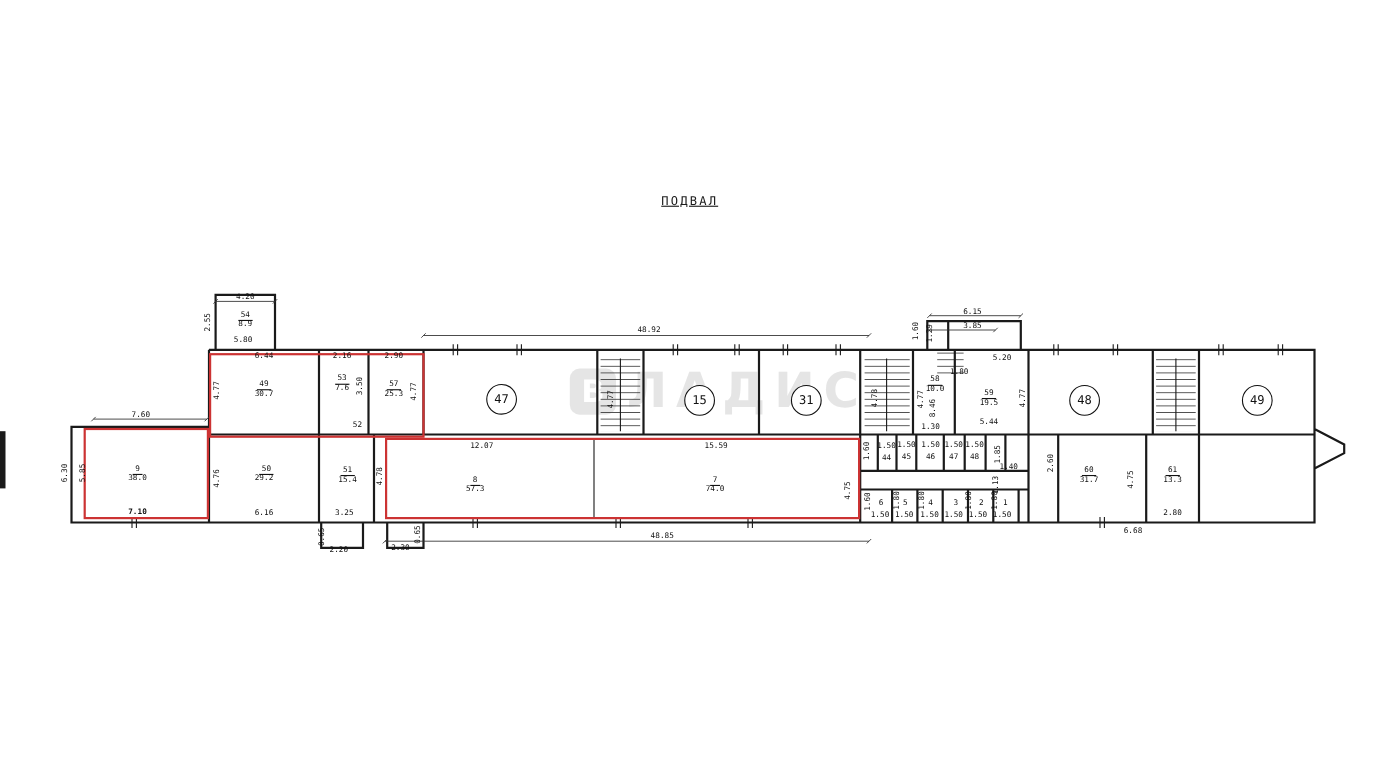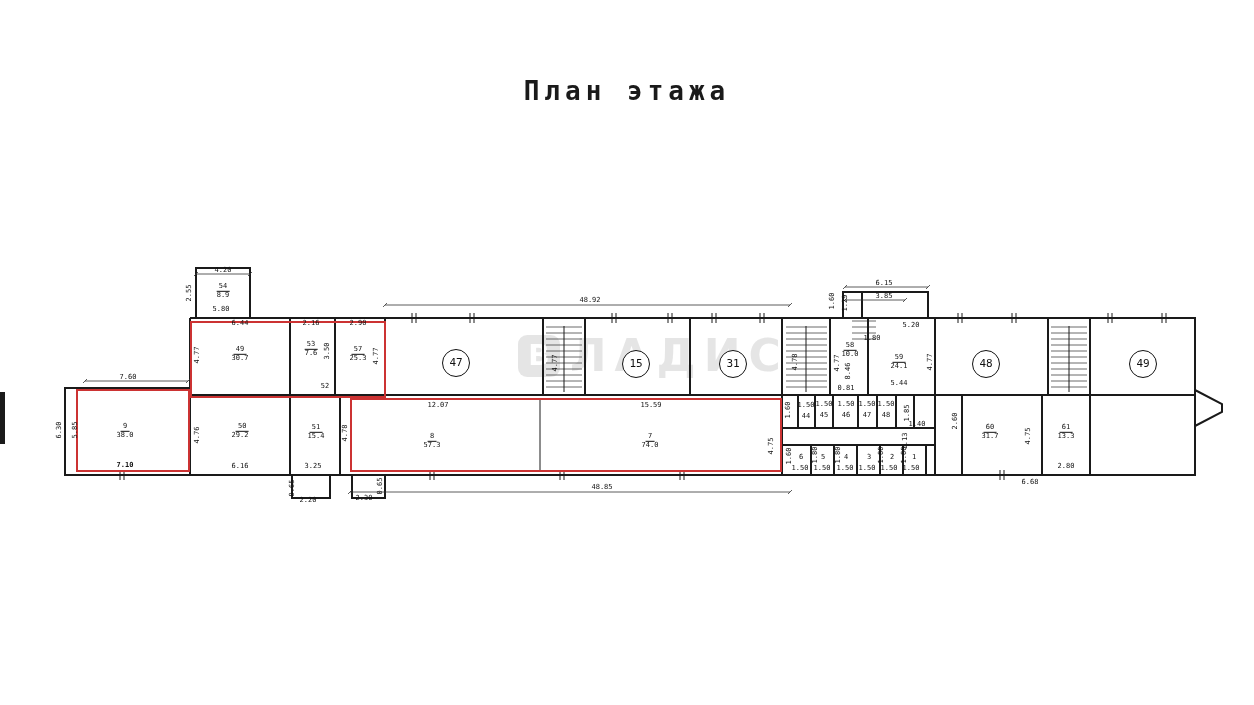--- a/index.html
+++ b/index.html
@@ -40,21 +40,21 @@
   .lbl.circle{
     width:26px;height:26px;border:1.3px solid #111;border-radius:50%;
     display:flex;align-items:center;justify-content:center;font-size:11px;background:#fff;
   }
 </style>
 </head>
 <body>
 
 <div class="canvas">
 
-  <div class="plan-title">План этажа</div>
+  <div class="plan-subtitle">ПОДВАЛ</div>
 
   <div class="watermark">
     <div class="wm-logo">В</div>
     <div class="wm-text">ЛАДИС</div>
   </div>
 
   <svg class="plan" width="1254" height="705" viewBox="0 0 1254 705">
     <defs>
       <pattern id="treads" width="6" height="6" patternUnits="userSpaceOnUse">
         <path d="M0,3 H6" stroke="#444" stroke-width="0.8"></path>
@@ -145,25 +145,25 @@
       <div class="lbl dim rot" style="left: 846px; top: 303px;">1.29</div>
       <div class="lbl dim" style="left: 884px; top: 284px;">6.15</div>
       <div class="lbl dim" style="left: 884px; top: 297px;">3.85</div>
       <div class="lbl frac" style="left: 850px; top: 350px;">
         <span class="top">58</span>
         <span class="bot">10.0</span>
       </div>
       <div class="lbl dim" style="left: 872px; top: 339px;">1.80</div>
       <div class="lbl dim rot" style="left: 849px; top: 371px;">8.46</div>
       <div class="lbl dim rot" style="left: 838px; top: 363px;">4.77</div>
-      <div class="lbl dim" style="left: 846px; top: 389px;">0.81</div>
+      <div class="lbl dim" style="left: 846px; top: 389px;">1.30</div>
       <div class="lbl dim" style="left: 911px; top: 326px;">5.20</div>
       <div class="lbl frac" style="left: 899px; top: 362px;">
         <span class="top">59</span>
-        <span class="bot">24.1</span>
+        <span class="bot">19.5</span>
       </div>
       <div class="lbl dim" style="left: 899px; top: 384px;">5.44</div>
       <div class="lbl dim rot" style="left: 931px; top: 362px;">4.77</div>
       <div class="lbl circle" style="left: 986px; top: 364px;">48</div>
       <div class="lbl circle" style="left: 1143px; top: 364px;">49</div>
       <div class="lbl dim" style="left: 128px; top: 378px;">7.60</div>
       <div class="lbl dim rot" style="left: 60px; top: 430px;">6.30</div>
       <div class="lbl dim rot" style="left: 76px; top: 430px;">5.85</div>
       <div class="lbl frac" style="left: 125px; top: 431px;">
         <span class="top">9</span>

